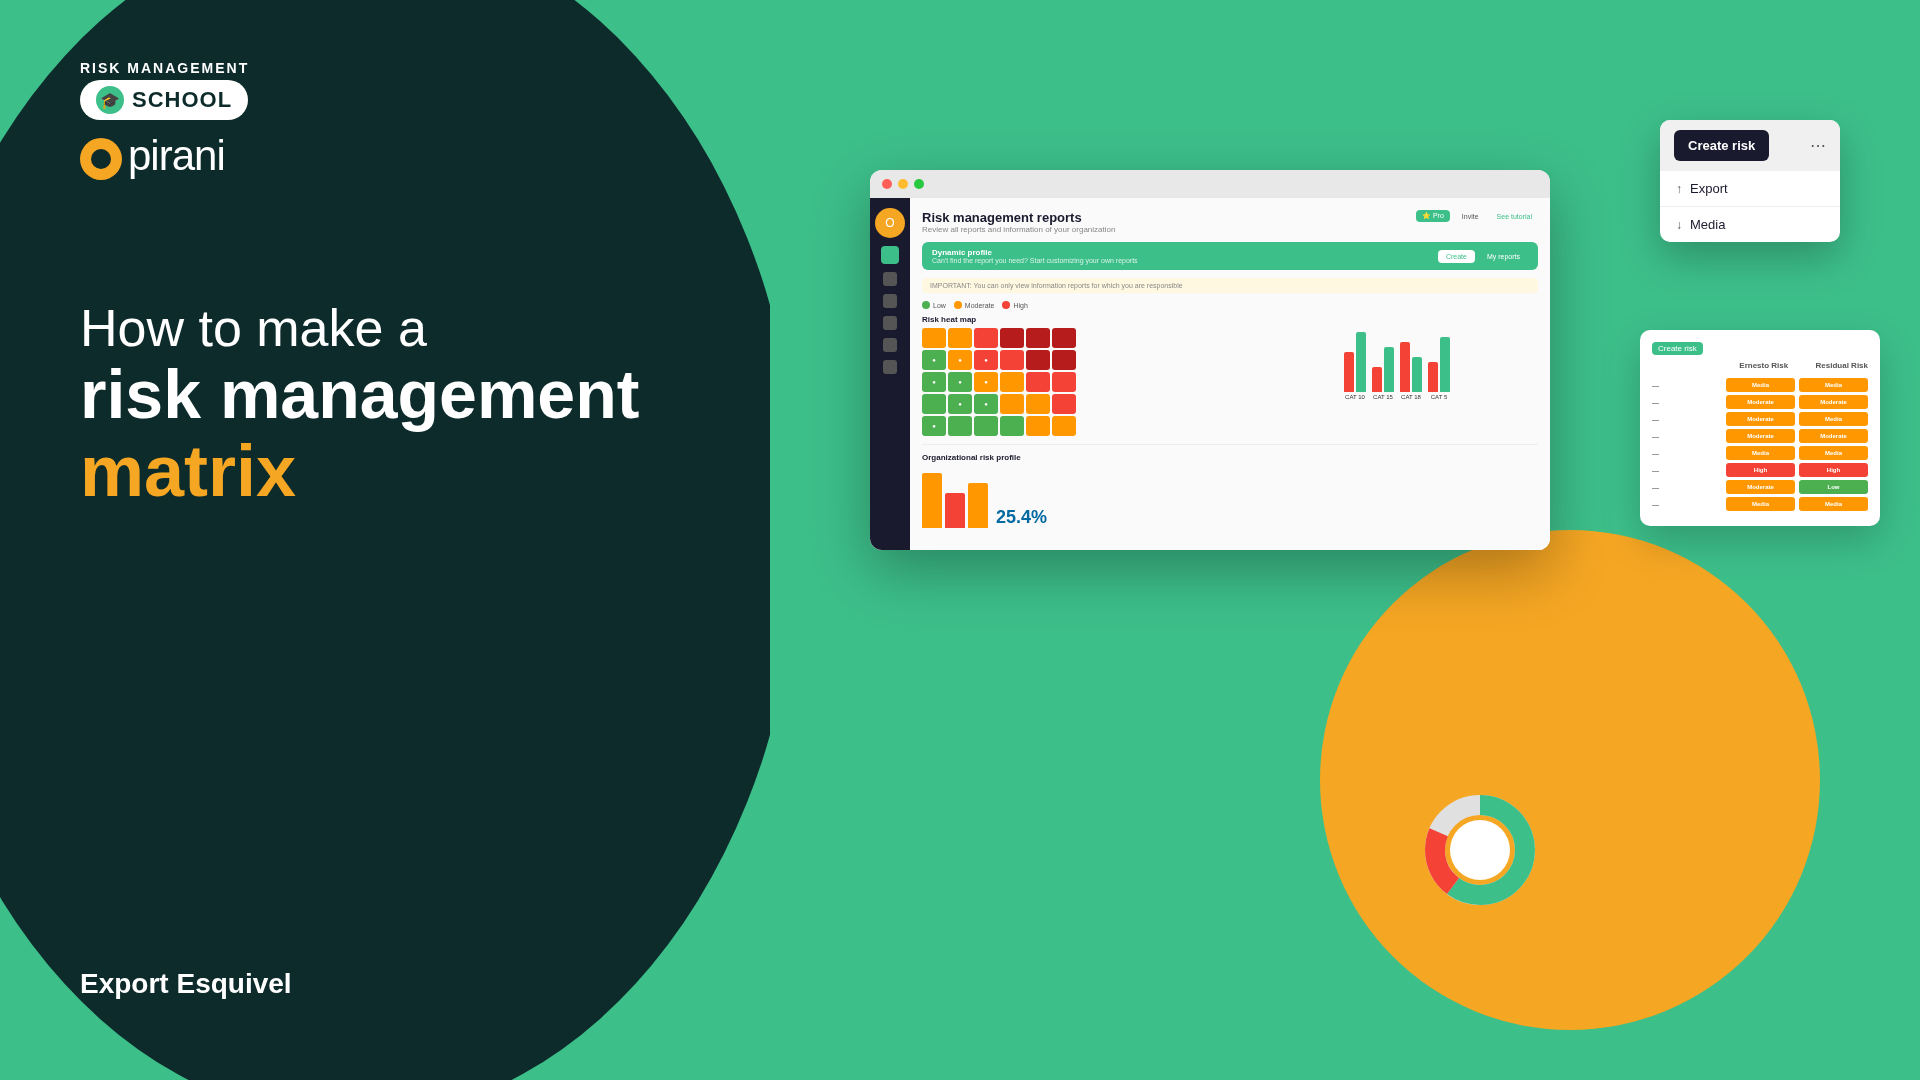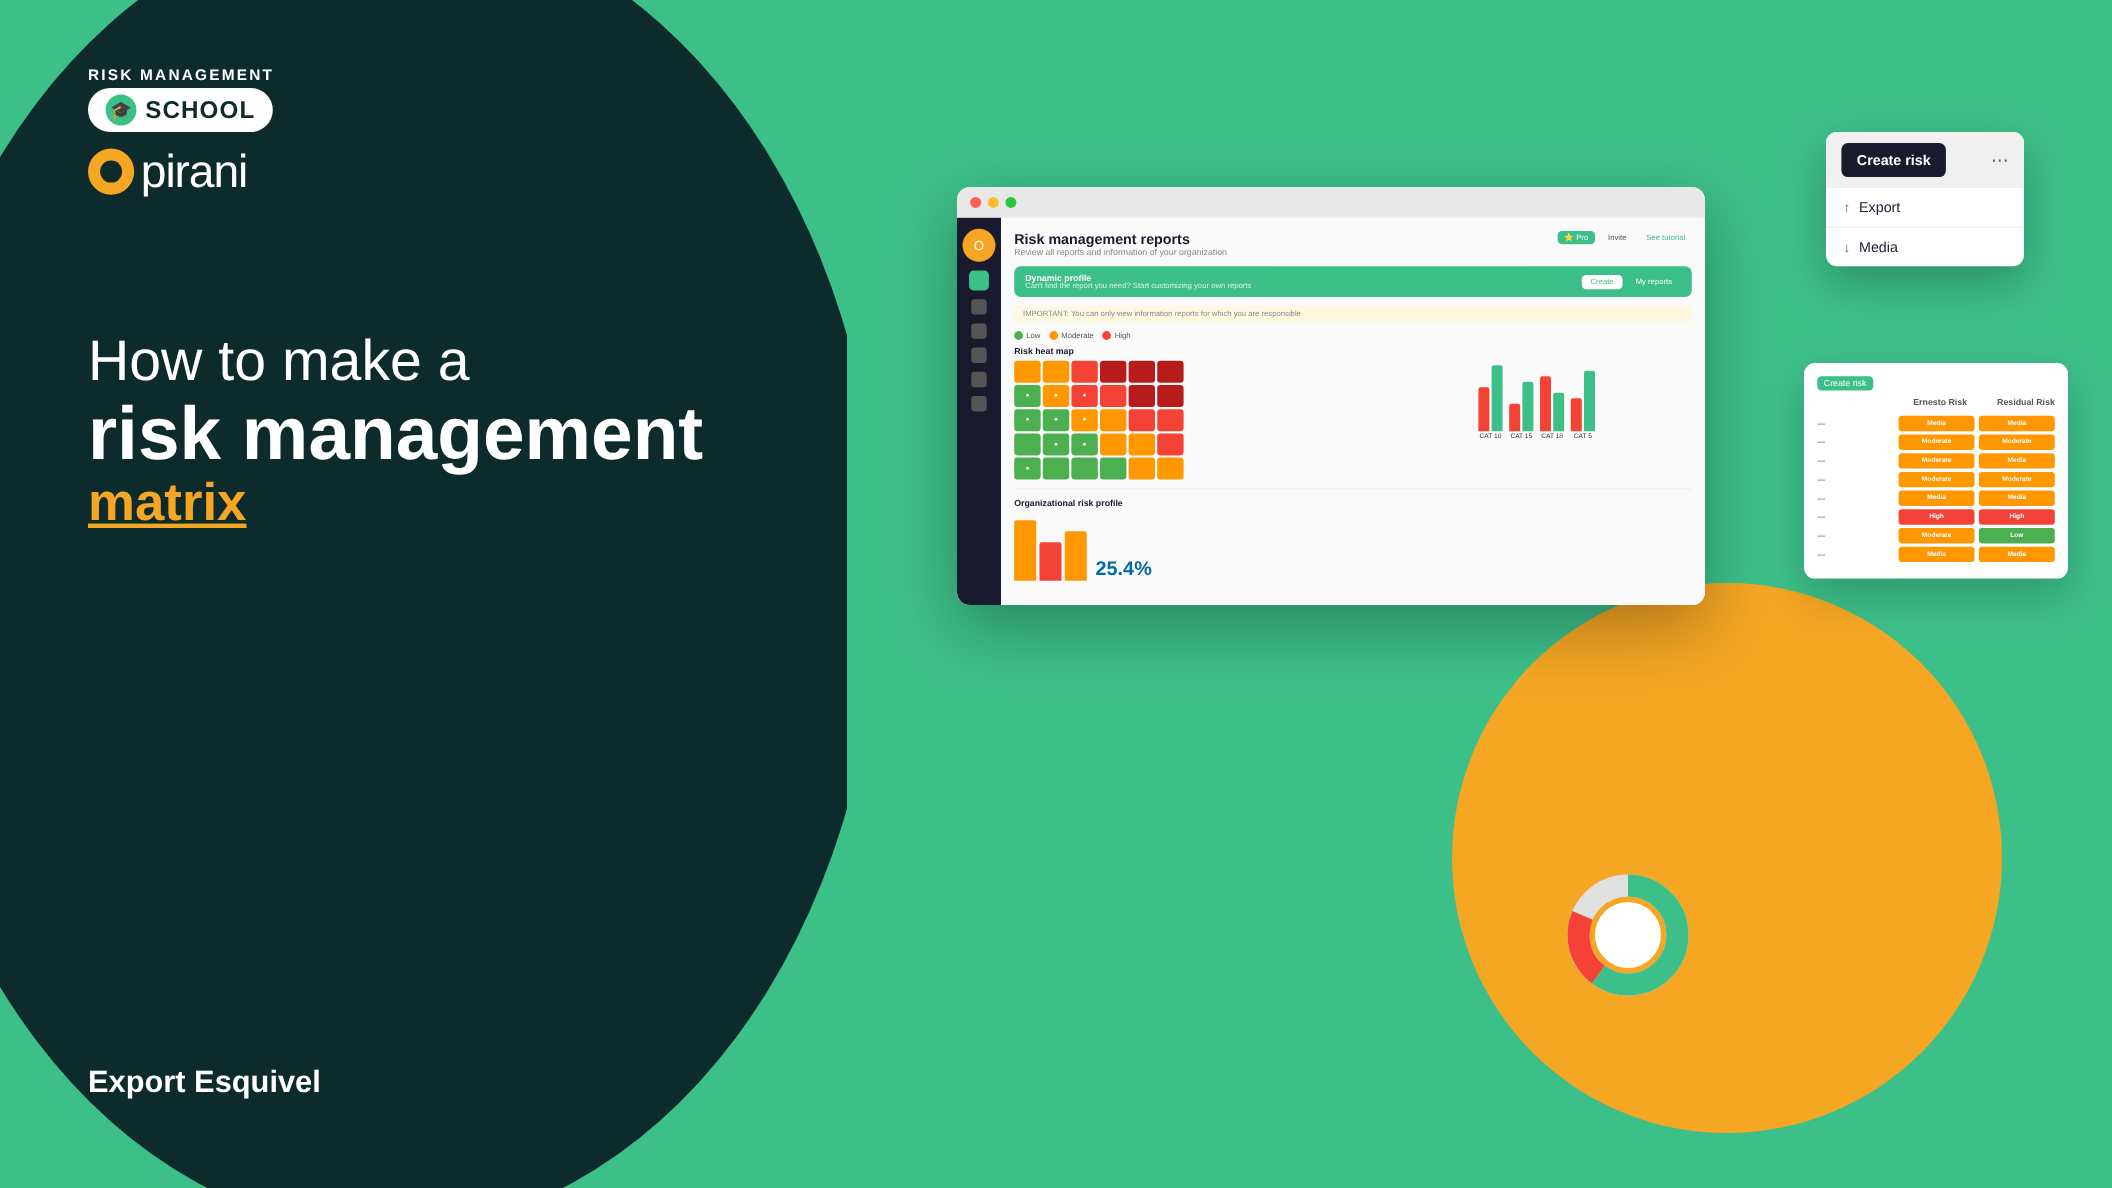--- a/index.html
+++ b/index.html
@@ -63,21 +63,21 @@
 
     .school-text {
       font-size: 22px;
       font-weight: 800;
       color: #0d2b2b;
       letter-spacing: 1px;
     }
 
     .pirani-logo {
       display: flex;
-      align-items: center;
+      align-items: flex-end;
       gap: 6px;
     }
 
     .pirani-circle {
       width: 42px;
       height: 42px;
       border-radius: 50%;
       background: #f5a623;
       display: flex;
       align-items: center;
@@ -114,25 +114,24 @@
     }
 
     .headline-bold {
       font-size: 68px;
       font-weight: 800;
       color: #ffffff;
       line-height: 1.1;
     }
 
     .headline-accent {
-      font-size: 48px;
+      font-size: 72px;
       font-weight: 800;
       color: #f5a623;
       line-height: 1.1;
-      text-decoration: underline;
     }
 
     
     .person-info {
       position: absolute;
       bottom: 80px;
       left: 80px;
       z-index: 20;
     }
 

